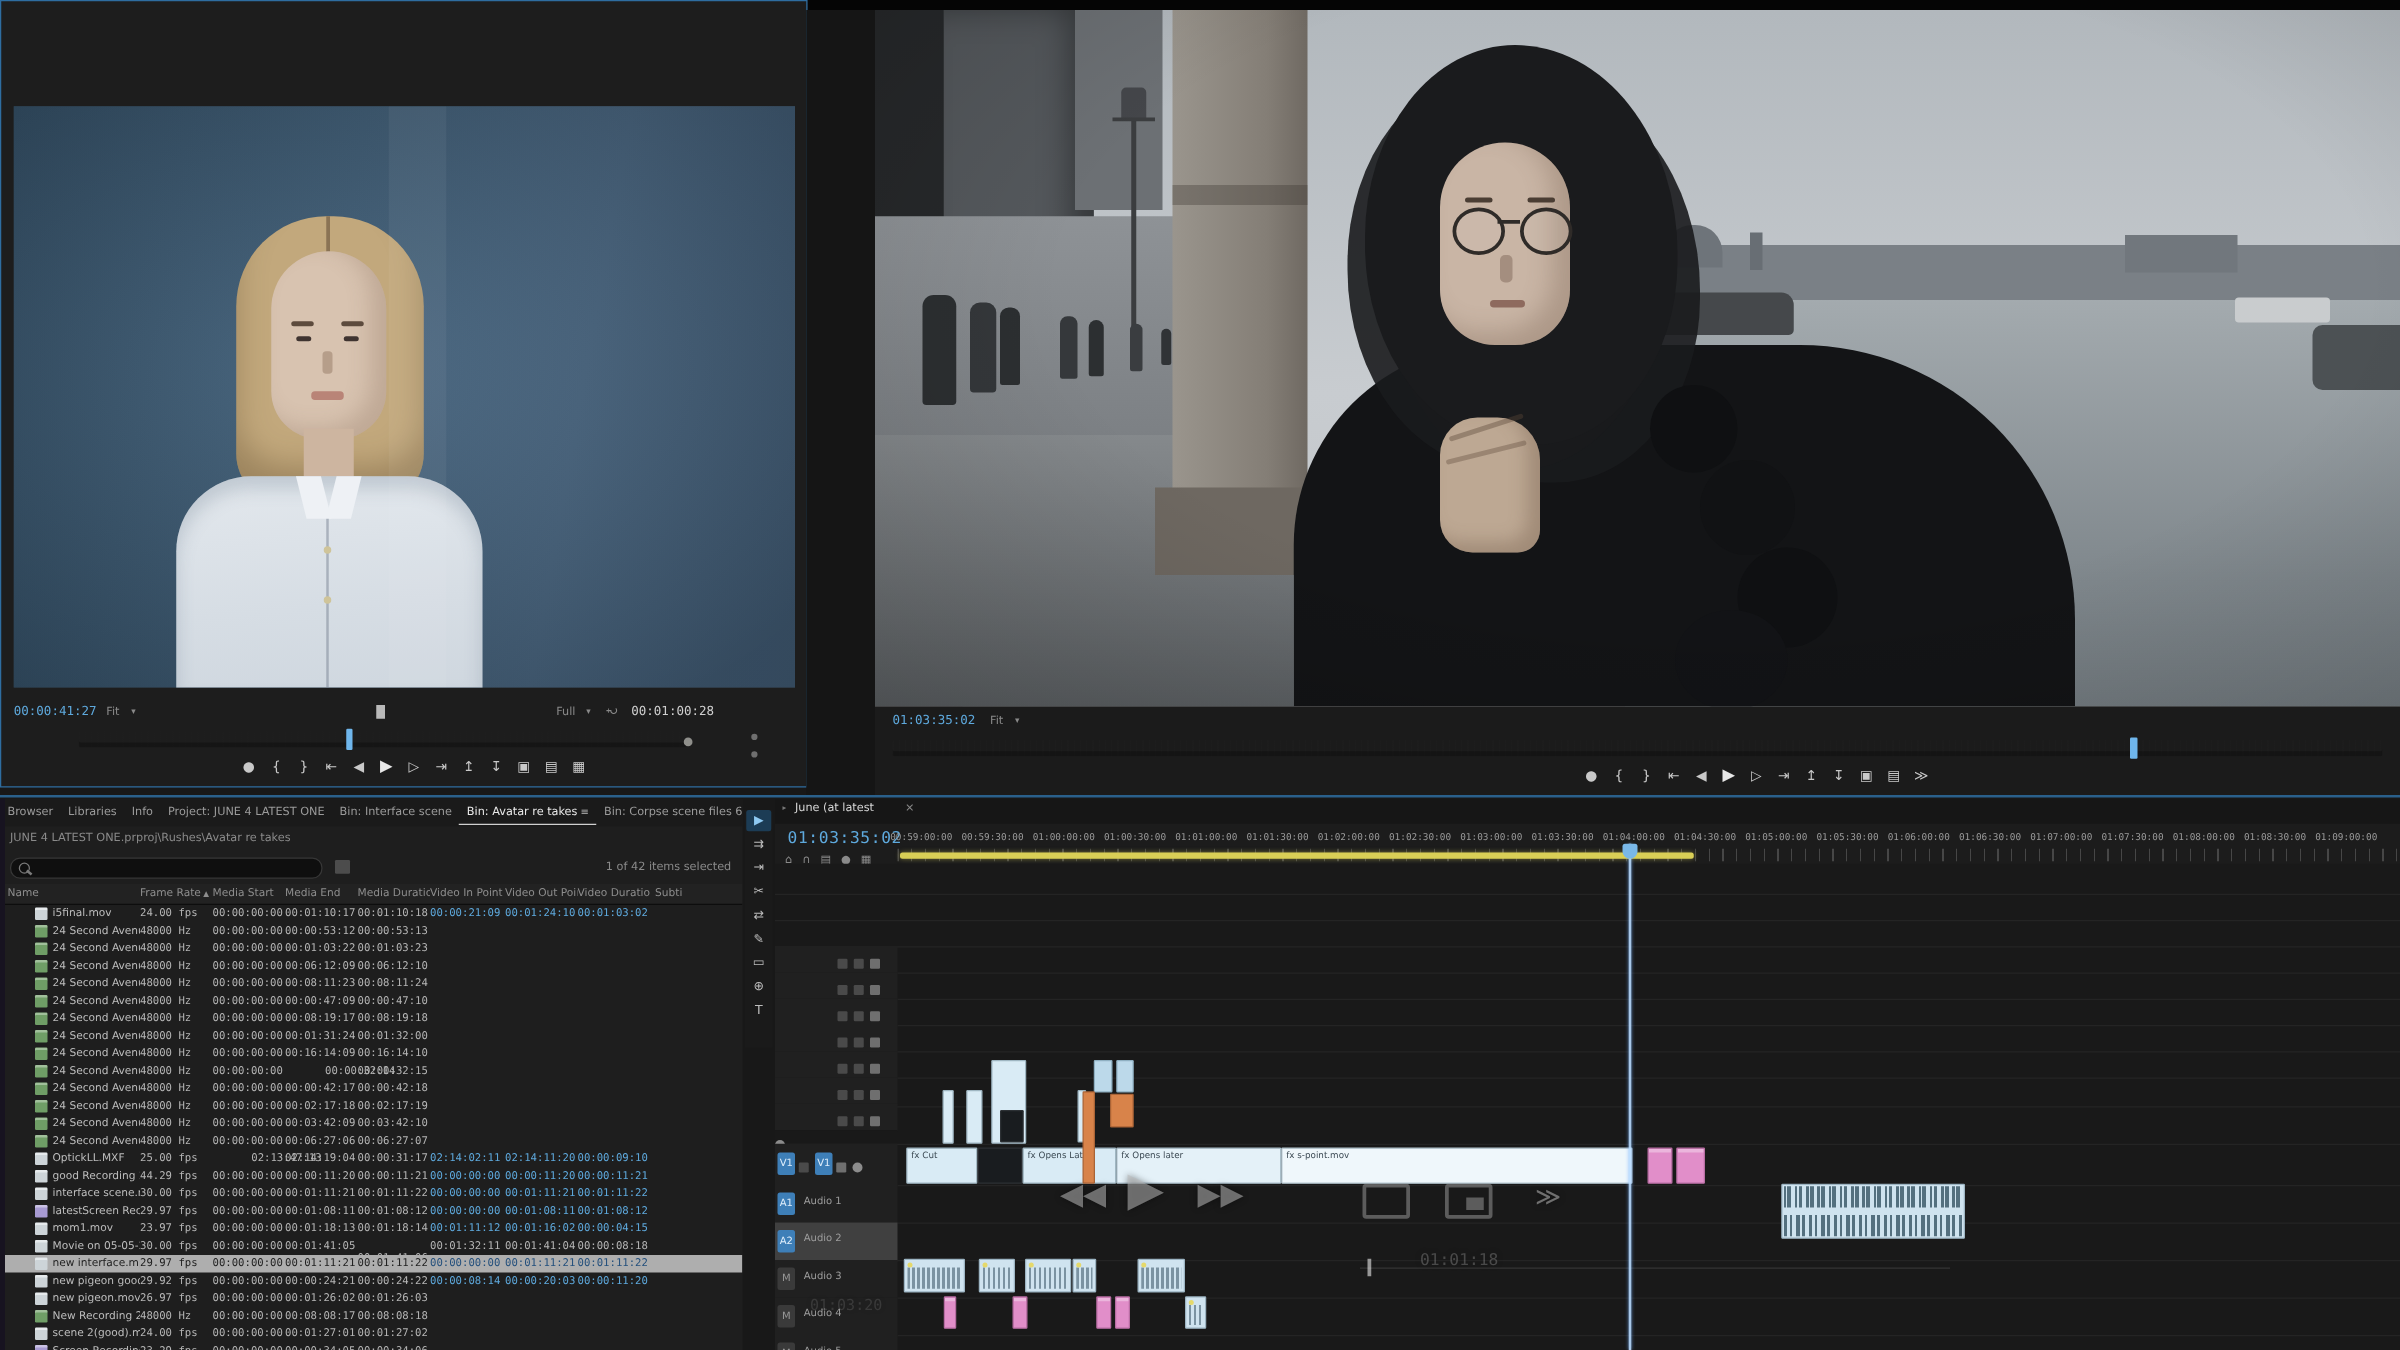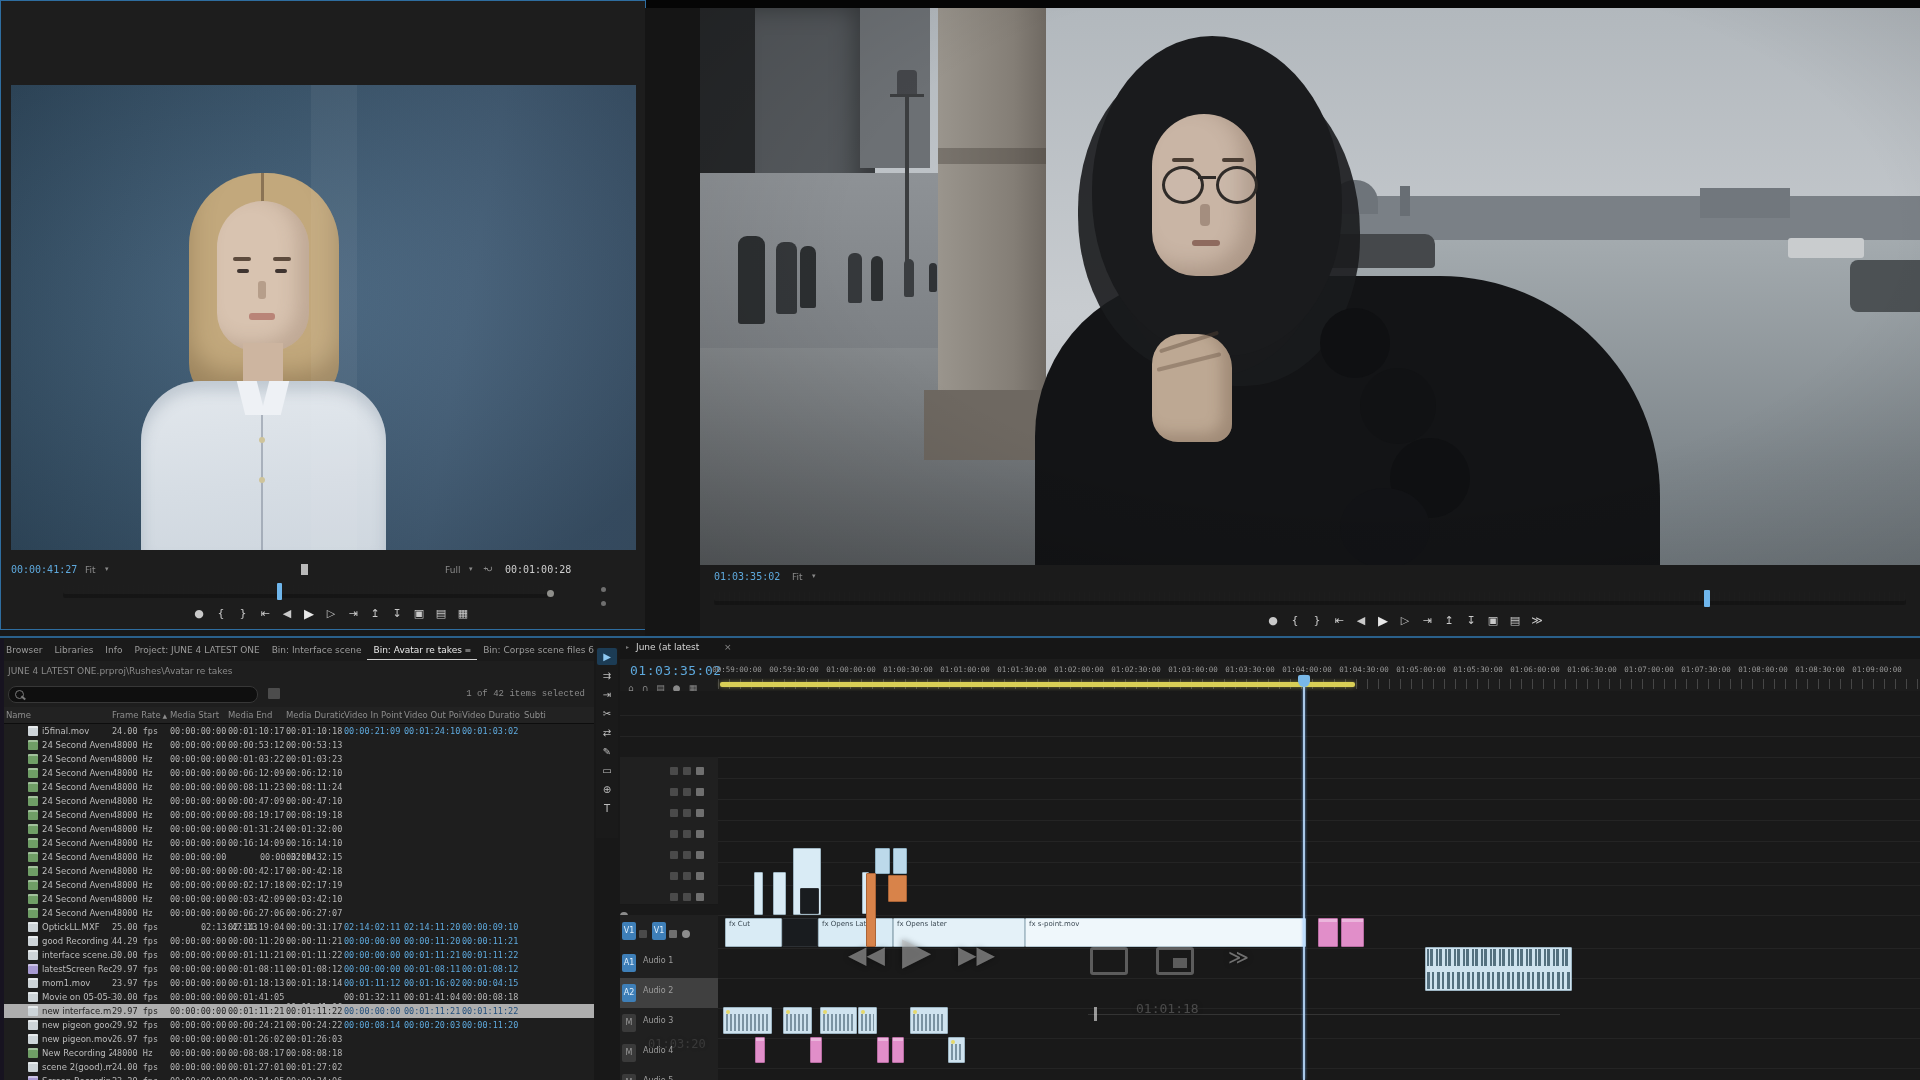--- a/index.html
+++ b/index.html
@@ -235,21 +235,21 @@
         <span class="tab active">Bin: Avatar re takes<span style="font-size: 8px; color: rgb(189, 189, 189);"> ≡</span></span>
         <span class="tab">Bin: Corpse scene files 6</span>
       </div>
     <div class="abs dim" style="left:8px;top:27px;font-size:9px;">JUNE 4 LATEST ONE.prproj\Rushes\Avatar re takes</div>
 
     <div class="abs" style="left:8px;top:47px;width:248px;height:15px;background:#0f0f0f;border:1px solid #373737;border-radius:8px;">
       <span class="abs" style="left:6px;top:3px;width:7px;height:7px;border:1.5px solid #7a7a7a;border-radius:50%;"></span>
       <span class="abs" style="left:12px;top:10px;width:5px;height:1.5px;background:#7a7a7a;transform:rotate(40deg);"></span>
     </div>
     <span class="abs" style="left:268px;top:49px;width:12px;height:11px;background:#4c4c4c;border-radius:1px;"></span>
-    <div class="abs dim" style="left:0;top:50px;width:585px;font-size:9px;text-align:right;font-family:Liberation Mono, monospace;">1 of 42 items selected</div>
+    <div class="abs dim" style="left:0;top:50px;width:585px;font-size:9px;text-align:right;">1 of 42 items selected</div>
 
     <div id="col-headers" class="abs" style="left:0;top:68px;width:594px;height:16px;border-bottom:1px solid #0d0d0d;background:#222;">
         <span class="hdr-cell" style="left: 6px; top: 3px; width: 100px;">Name</span>
         <span class="hdr-cell" style="left: 112px; top: 3px; width: 58px;">Frame Rate<span style="font-size: 6px;"> ▲</span></span>
         <span class="hdr-cell" style="left: 170px; top: 3px; width: 58px;">Media Start</span>
         <span class="hdr-cell" style="left: 228px; top: 3px; width: 58px;">Media End</span>
         <span class="hdr-cell" style="left: 286px; top: 3px; width: 58px;">Media Duration</span>
         <span class="hdr-cell" style="left: 344px; top: 3px; width: 58px;">Video In Point</span>
         <span class="hdr-cell" style="left: 404px; top: 3px; width: 58px;">Video Out Point</span>
         <span class="hdr-cell" style="left: 462px; top: 3px; width: 58px;">Video Duration</span>

